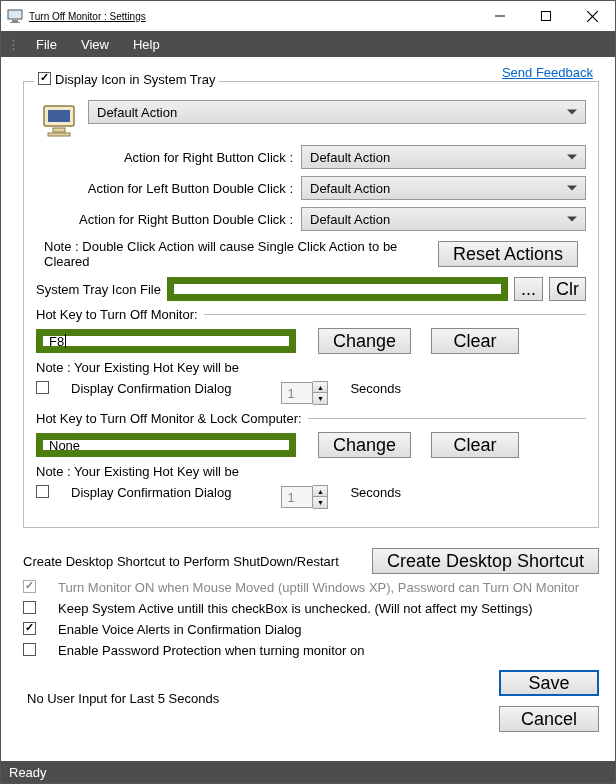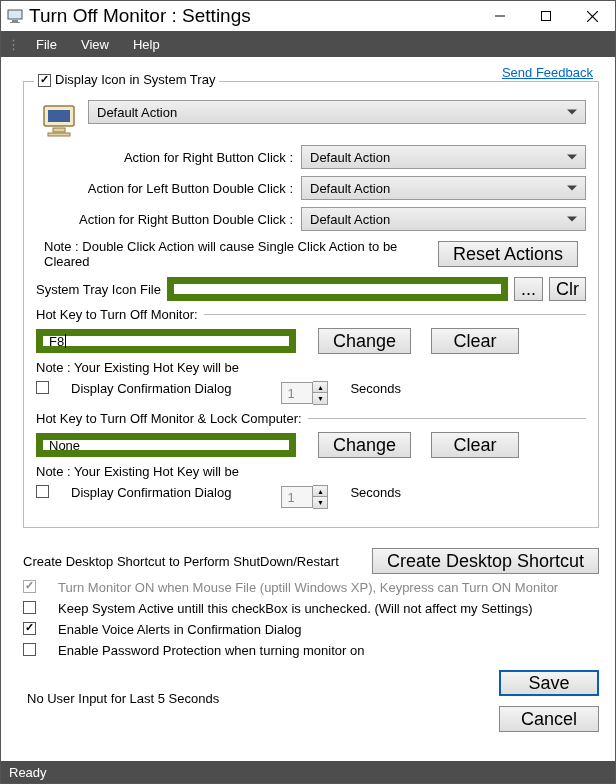--- a/index.html
+++ b/index.html
@@ -1,33 +1,33 @@
 <!DOCTYPE html>
 <html><head>
 <meta charset="utf-8">
 <style>
   * { box-sizing: border-box; margin: 0; padding: 0; font-family: "Segoe UI", Tahoma, sans-serif; font-size: 13px; }
   body { width: 616px; height: 784px; overflow: hidden; background: #fff; }
   .window { width: 616px; height: 784px; border: 1px solid #555; display: flex; flex-direction: column; }
   
   .titlebar { height: 30px; background: #fff; display: flex; align-items: center; padding-left: 6px; }
   .titlebar .icon { width: 16px; height: 16px; margin-right: 6px; display:flex; align-items:center; justify-content:center; }
-  .title-text { flex: 1; font-size: 19px; }
+  .title-text { flex: 1; font-size: 10px; text-decoration: underline; }
   .sysbtns { display: flex; }
   .sysbtn { width: 46px; height: 30px; display: flex; align-items: center; justify-content: center; font-size: 14px; }
   
   .menubar { height: 26px; background: #4d4d4d; color: #fff; display: flex; align-items: center; padding-left: 6px; gap: 4px; }
   .menu-item { padding: 2px 10px; font-size: 13px; text-align: center; }
   .menu-sep { color: #999; margin-right:2px; }
   
   .client { flex: 1; background: #fff; padding: 10px 16px 6px 22px; position: relative; overflow: hidden; }
   .feedback { position: absolute; top: 8px; right: 22px; color: #0066cc; text-decoration: underline; font-size: 13px; }
   
   .group { border: 1px solid #bbb; margin-top: 14px; padding: 18px 12px 12px 12px; position: relative; }
-  .group-title { position: absolute; top: -10px; left: 10px; background: #fff; padding: 0 4px; display: flex; align-items: flex-end; gap: 4px; }
+  .group-title { position: absolute; top: -10px; left: 10px; background: #fff; padding: 0 4px; display: flex; align-items: flex-start; gap: 4px; }
   .chk { width: 13px; height: 13px; border: 1px solid #555; display: inline-flex; align-items: center; justify-content: center; font-size: 11px; line-height: 1; }
   .chk.checked::after { content: "✓"; color: #000; font-weight: bold; position:relative; top:-1px;}
   
   .action-row { display: flex; align-items: center; margin-bottom: 7px; }
   .action-row label { width: 265px; text-align: right; padding-right: 8px; font-size: 13px; }
   .combo { flex: 1; height: 24px; border: 1px solid #999; background: linear-gradient(#efefef,#dcdcdc); display: flex; align-items: center; padding: 0 8px; position: relative; }
   .combo::after { content: ""; position: absolute; right: 8px; top: 50%; width: 0; height: 0; border-left: 5px solid transparent; border-right: 5px solid transparent; border-top: 5px solid #444; transform: translateY(-50%); }
   .monitor-icon { width: 48px; text-align:center; }
   .note-row { font-size: 13px; margin: 8px 8px; display: flex; align-items: center; gap: 10px; }
   .btn { height: 26px; border: 1px solid #888; background: linear-gradient(#f4f4f4,#dedede); padding: 0 14px; display: inline-flex; align-items: center; justify-content: center; font-size: 18px; min-width: 88px; }
@@ -212,21 +212,21 @@
 
     <div class="section-gap"></div>
 
     <div class="row">
       <span style="flex:1">Create Desktop Shortcut to Perform ShutDown/Restart</span>
       <span class="btn btn-wide">Create Desktop Shortcut</span>
     </div>
 
     <div class="checkbox-row disabled">
       <span class="chk checked"></span>
-      <span>Turn Monitor ON when Mouse File (uptill Windows XP), Keypress can Turn ON Monitor</span>
+      <span>Turn Monitor ON when Mouse Moved (uptill Windows XP), Password can Turn ON Monitor</span>
     </div>
     <div class="checkbox-row">
       <span class="chk"></span>
       <span>Keep System Active untill this checkBox is unchecked.  (Will not affect my Settings)</span>
     </div>
     <div class="checkbox-row">
       <span class="chk checked"></span>
       <span>Enable Voice Alerts in Confirmation Dialog</span>
     </div>
     <div class="checkbox-row">

